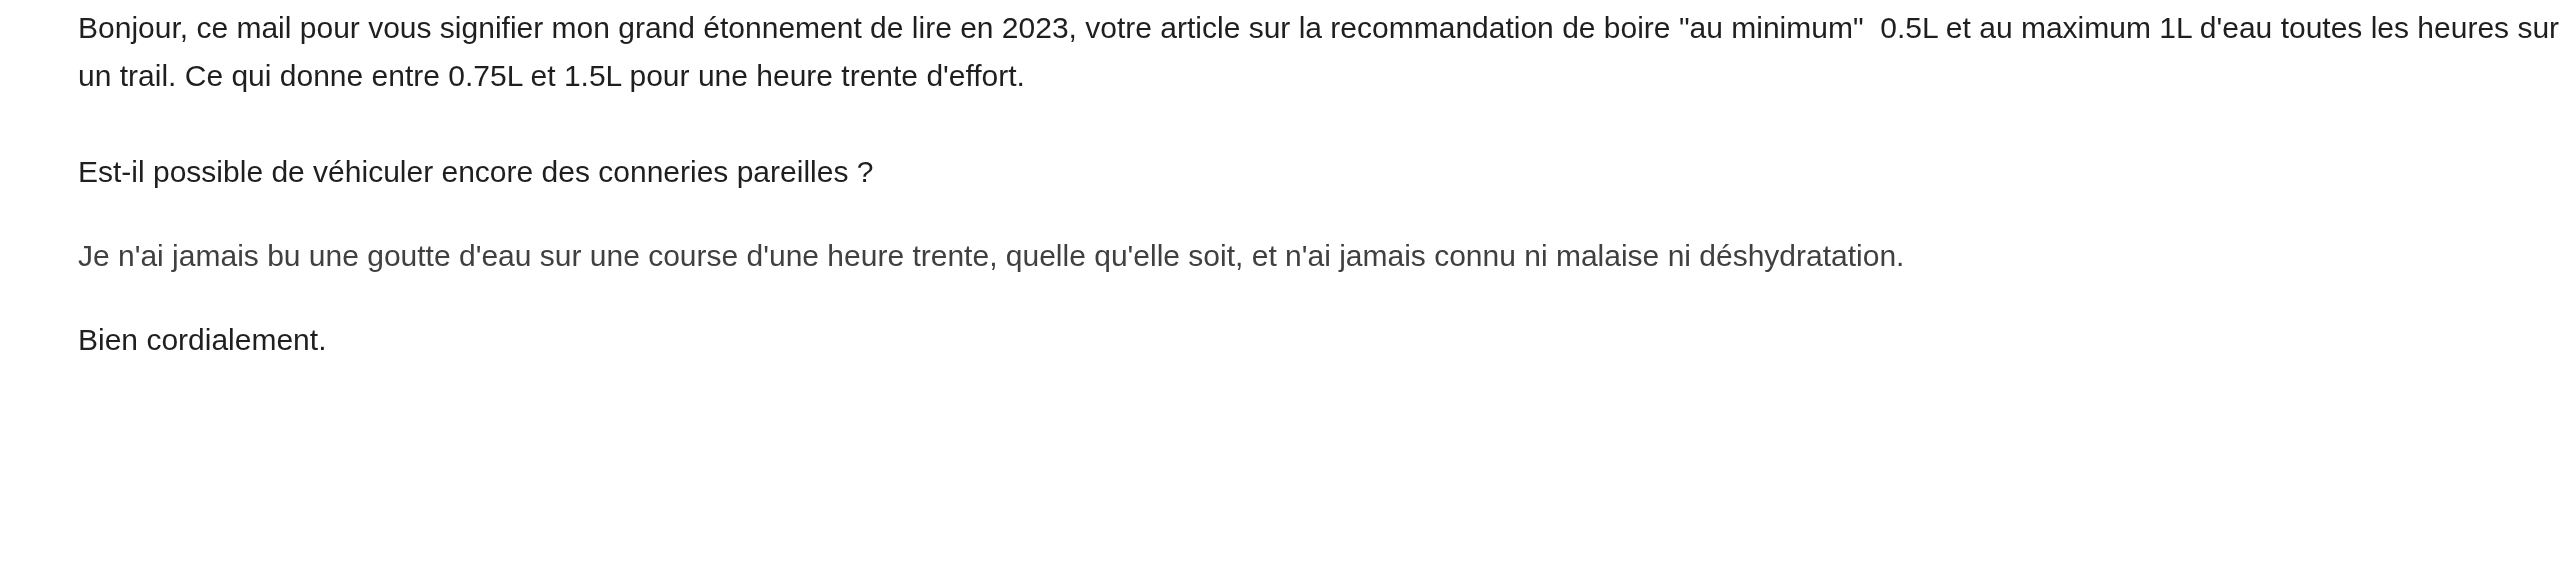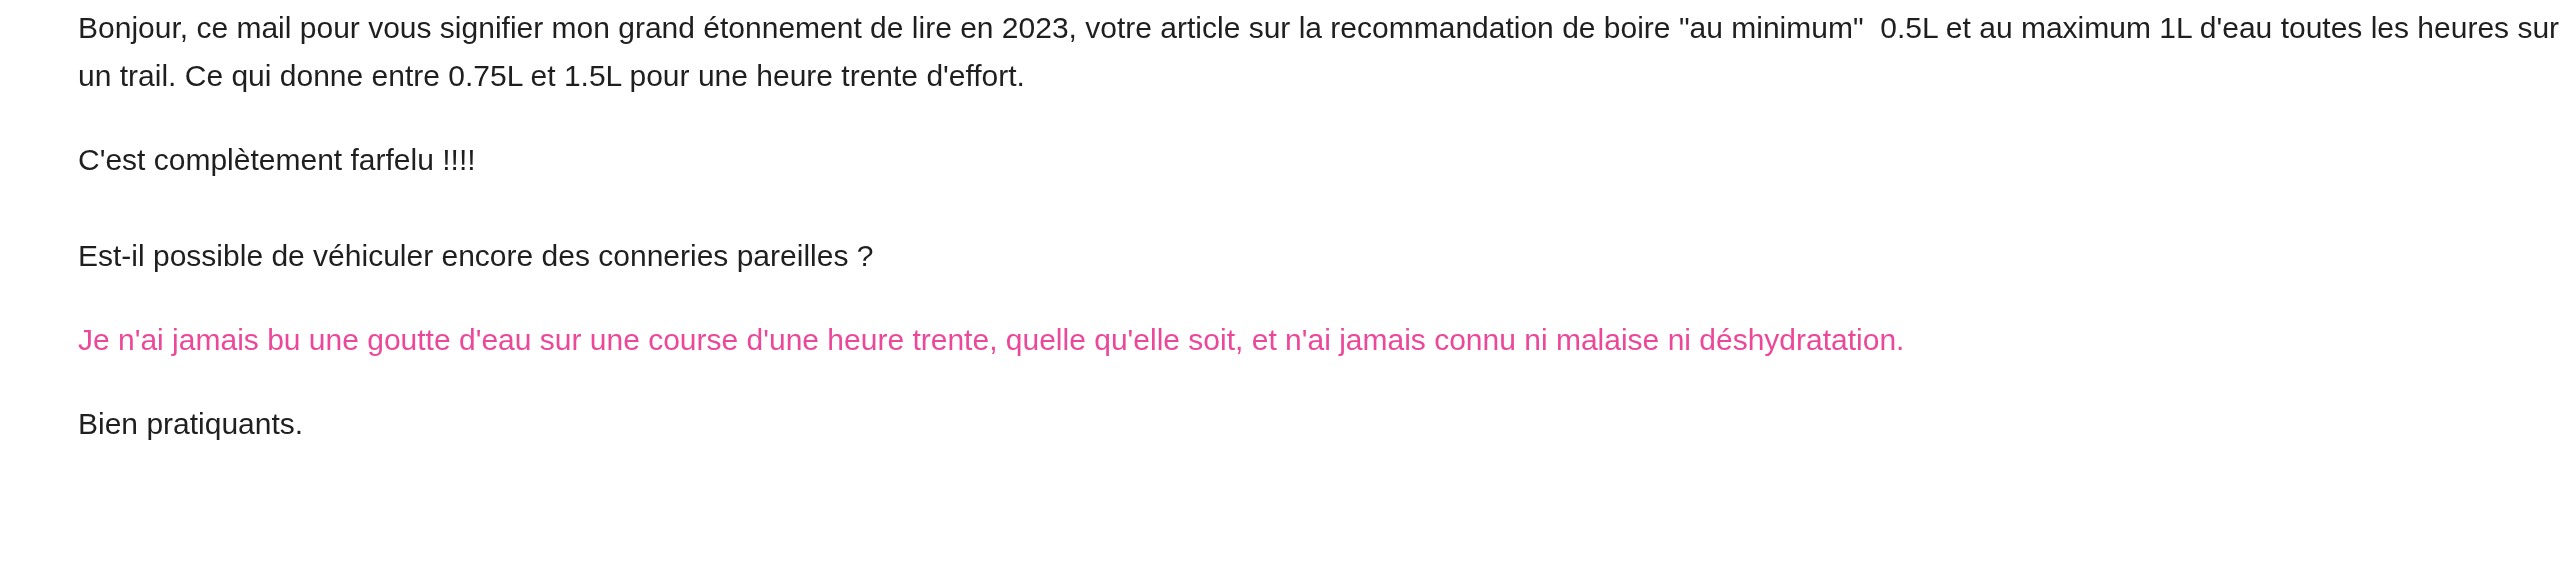--- a/index.html
+++ b/index.html
@@ -26,17 +26,16 @@
     color: #1f1f1f;
     white-space: pre-wrap;
     letter-spacing: 0;
   }
 </style>
 </head>
 <body style="background: rgb(255, 255, 255);">
 
 <div class="email-body">
   <p style="color: rgb(31, 31, 31);">Bonjour, ce mail pour vous signifier mon grand étonnement de lire en 2023, votre article sur la recommandation de boire "au minimum"  0.5L et au maximum 1L d'eau toutes les heures sur un trail. Ce qui donne entre 0.75L et 1.5L pour une heure trente d'effort.</p>
-  <p style="color: rgb(31, 31, 31);">C'est complètement farfelu !!!!</p>
   <p style="color: rgb(31, 31, 31); margin-top: 48px;">Est-il possible de véhiculer encore des conneries pareilles ?</p>
-  <p style="color: #ec4899;">Je n'ai jamais bu une goutte d'eau sur une course d'une heure trente, quelle qu'elle soit, et n'ai jamais connu ni malaise ni déshydratation.</p>
-  <p style="color: rgb(31, 31, 31);">Bien pratiquants.</p>
+  <p style="color: #404040;">Je n'ai jamais bu une goutte d'eau sur une course d'une heure trente, quelle qu'elle soit, et n'ai jamais connu ni malaise ni déshydratation.</p>
+  <p style="color: rgb(31, 31, 31);">Bien cordialement.</p>
 </div>
 
 </body></html>

